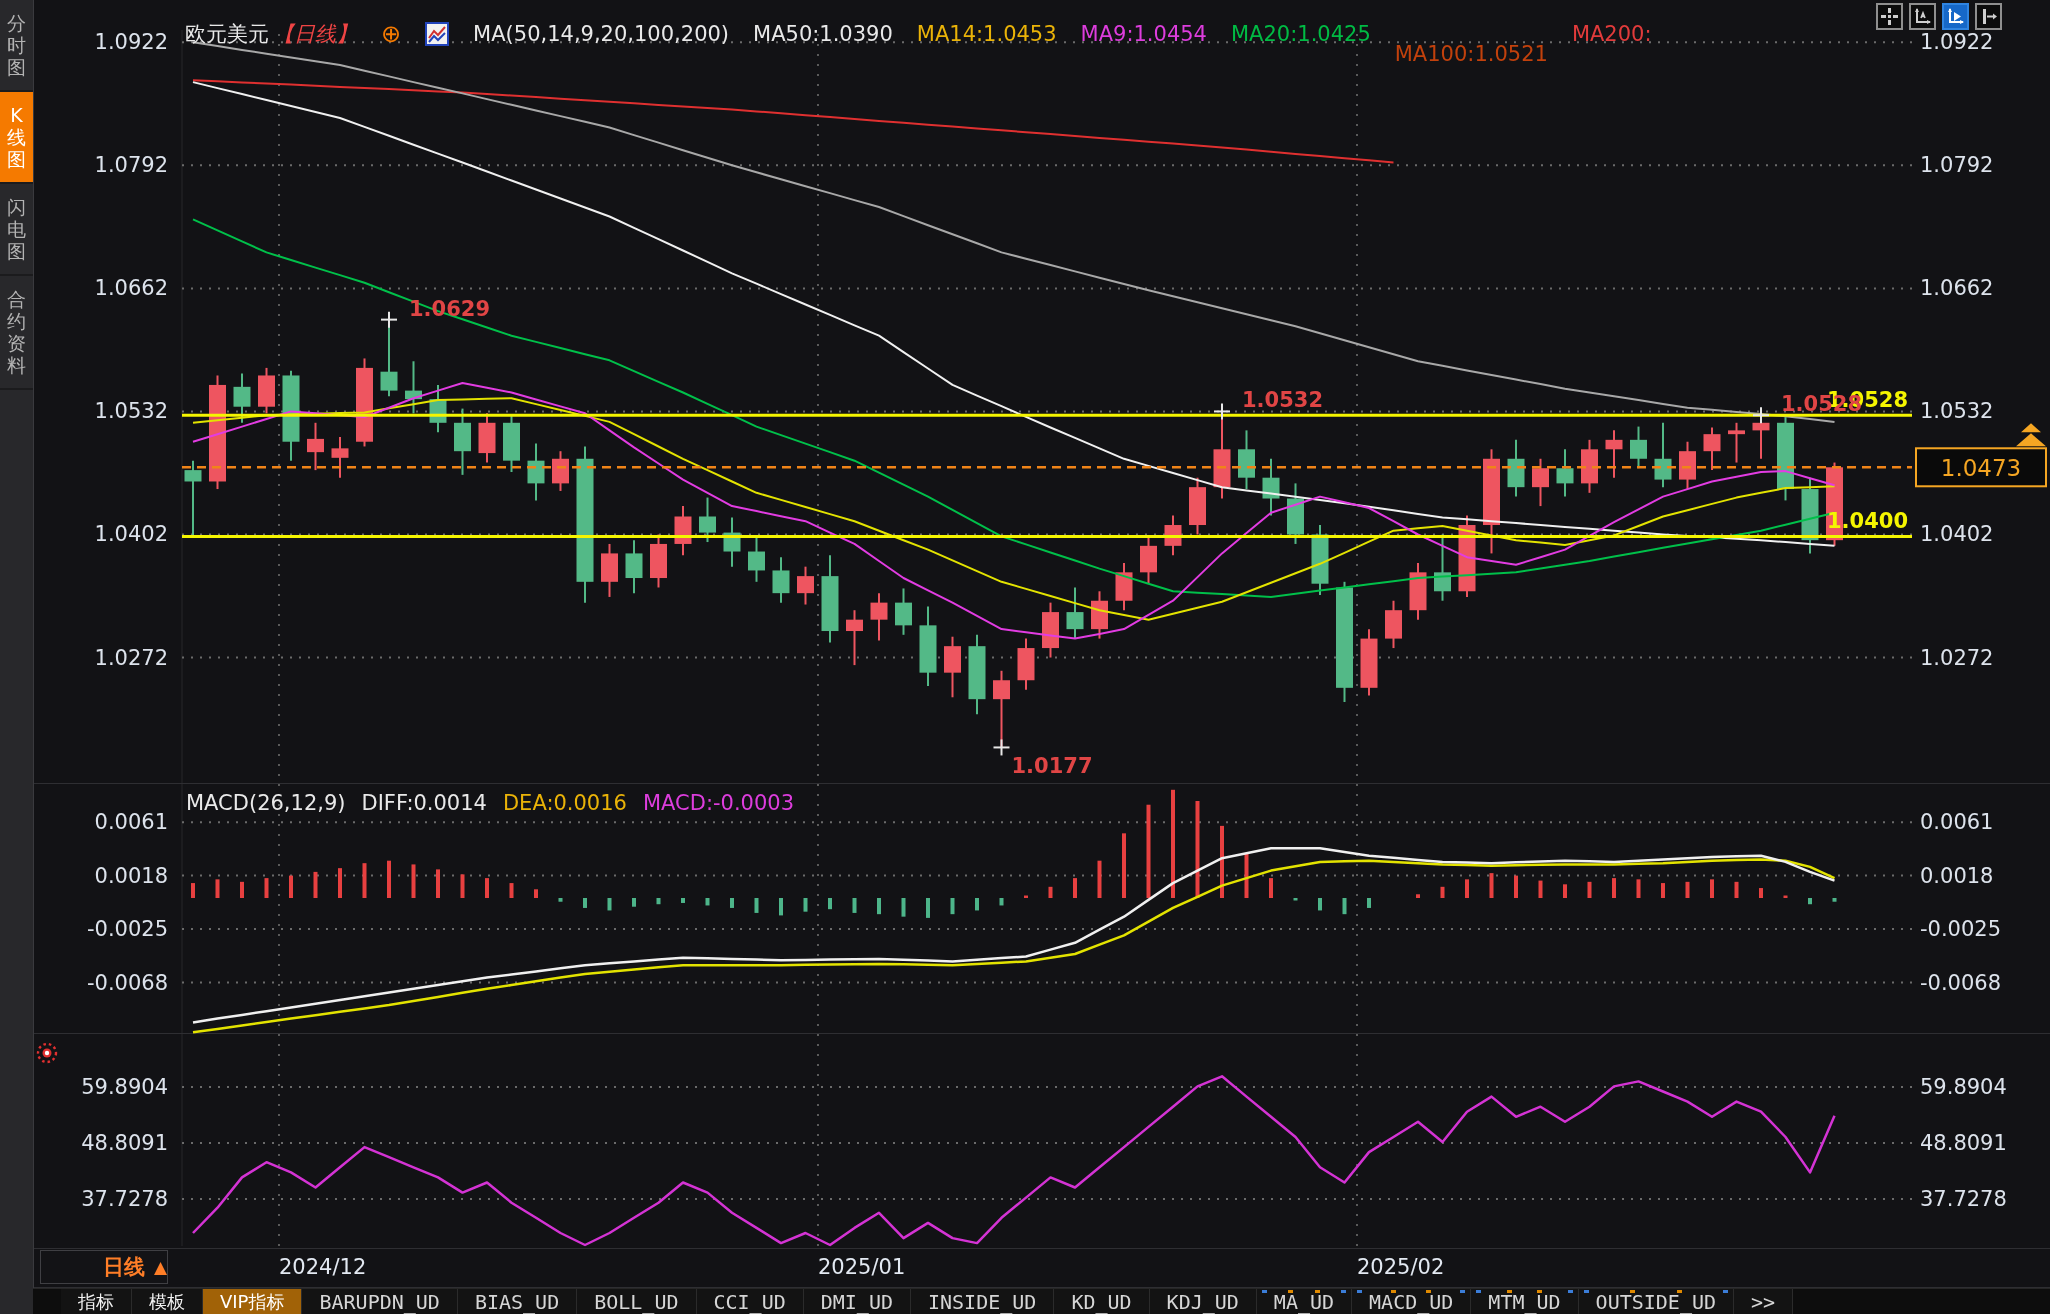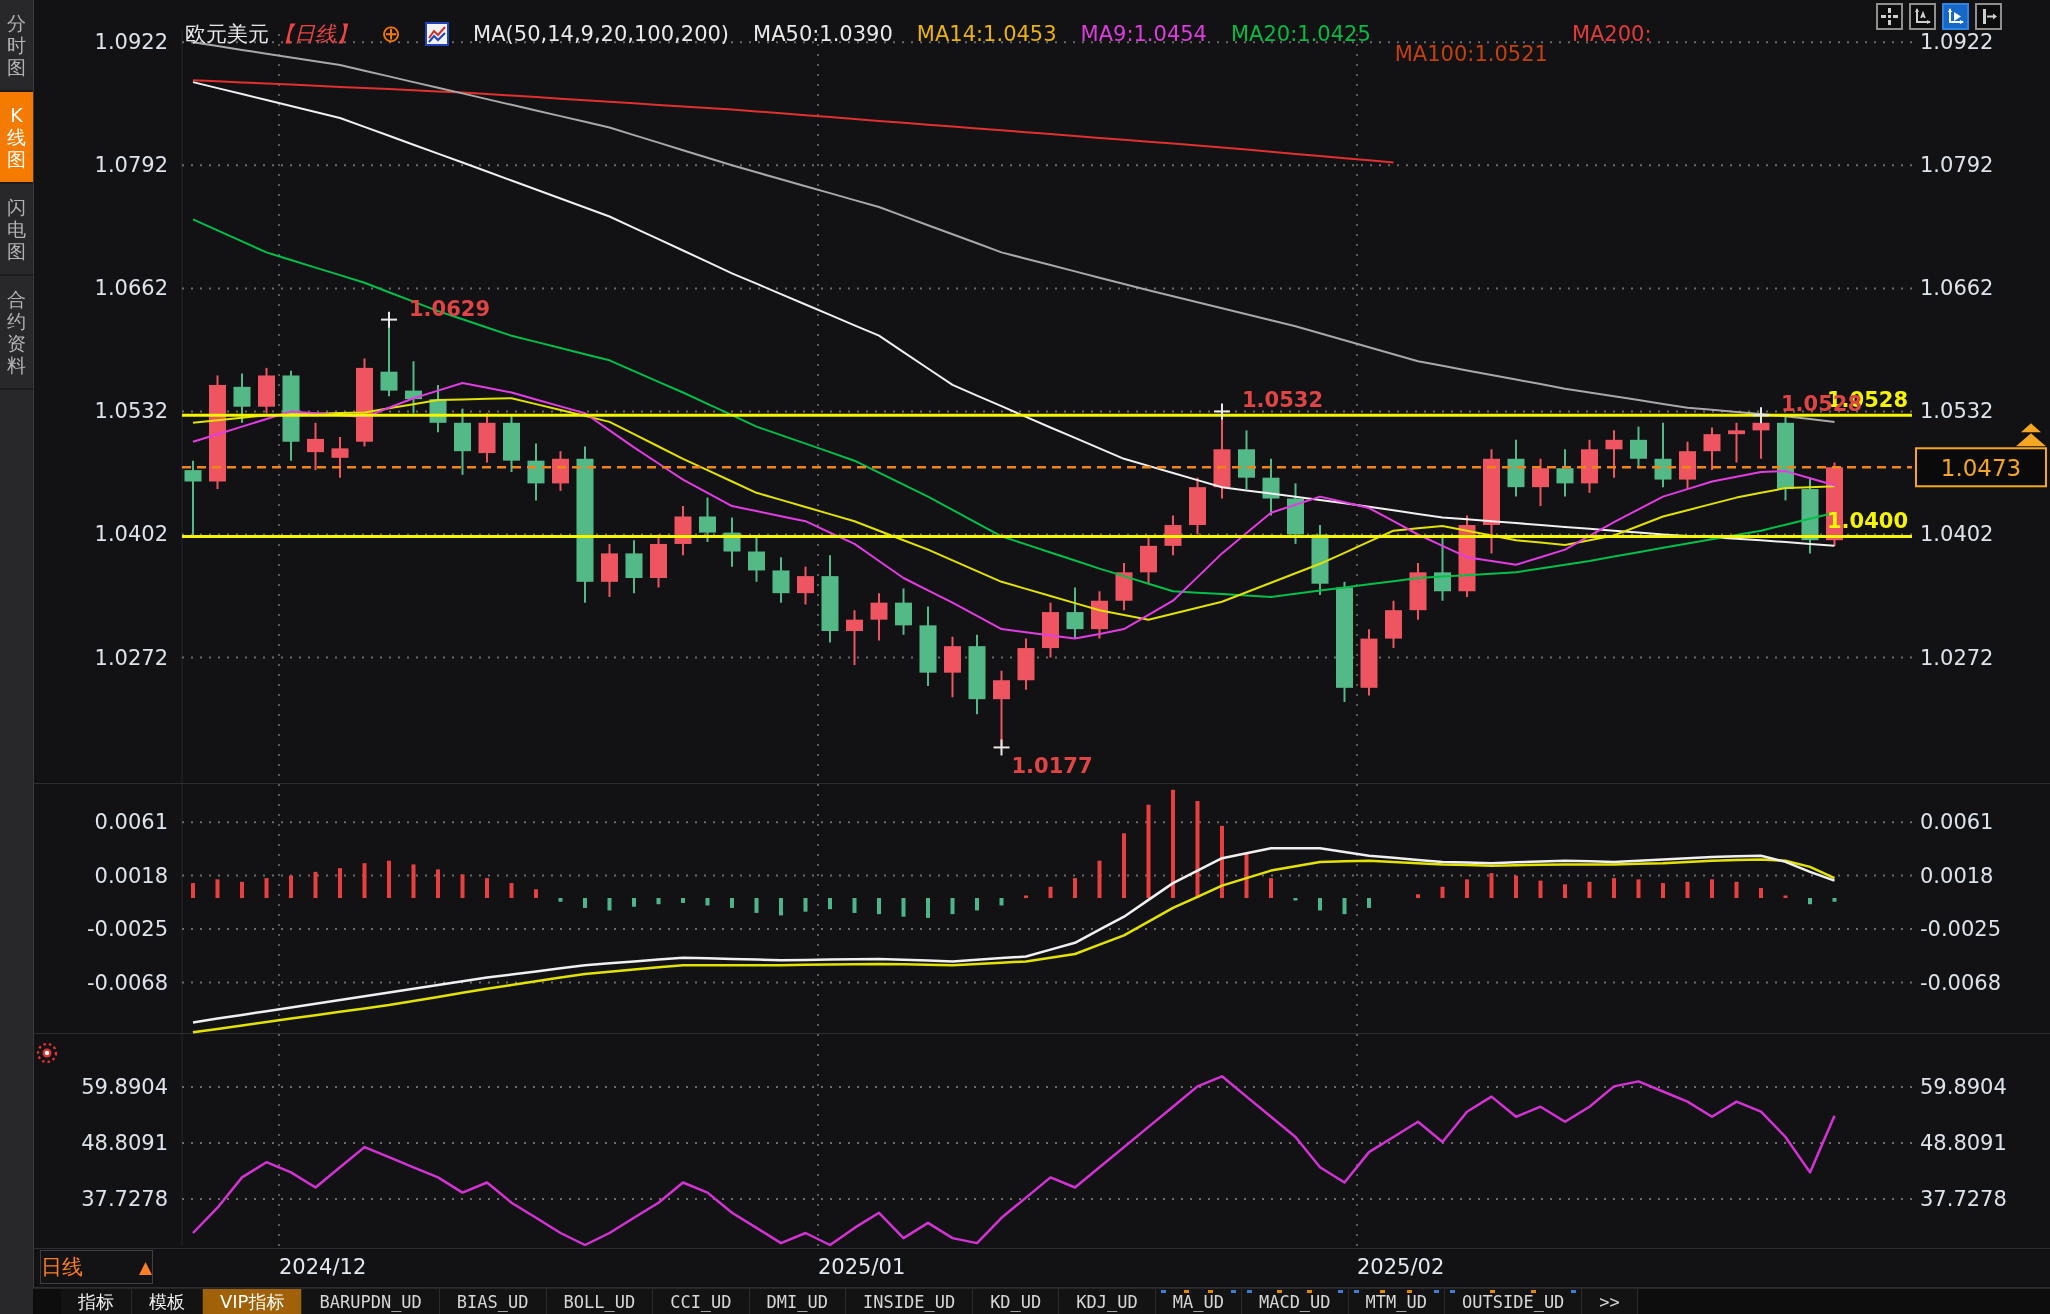--- a/index.html
+++ b/index.html
@@ -19,30 +19,30 @@
   .c-white{color:#e9e9e9;} .c-orange{color:#ef4444;font-style:italic;} .c-yellow{color:#eab308;}
   .c-magenta{color:#dd3ddd;} .c-green{color:#00bb44;} .c-gray{color:#c2410c;margin-top:40px;}
   .c-red{color:#e23b3b;}
   .plus-icon{color:#f57a00;font-size:24px;line-height:20px;}
   
   .toolbar{position:absolute;top:3px;left:1876px;display:flex;gap:6px;z-index:6;}
   .tool-btn{width:27px;height:27px;box-sizing:border-box;border:2px solid #8f8f8f;background:#0c0c0c;
             display:flex;align-items:center;justify-content:center;cursor:pointer;}
   .tool-btn.active{border-color:#2f84e0;background:#1668c8;}
   
-  .period-cell{position:absolute;left:40px;top:1250px;width:113px;height:34px;box-sizing:border-box;
+  .period-cell{position:absolute;left:40px;top:1250px;width:128px;height:34px;box-sizing:border-box;
                border:1px solid #3f3f43;background:#131316;display:flex;align-items:center;
-               justify-content:space-between;gap:9px;color:#ff7e27;font-size:21px;font-weight:normal;
+               justify-content:flex-end;gap:9px;color:#ff7e27;font-size:21px;font-weight:bold;
                z-index:4;cursor:pointer;}
   .period-cell .arrow{font-size:17px;}
   
   .tabbar{position:absolute;left:33px;right:0;top:1288px;height:26px;background:#0d0d0d;
           display:flex;align-items:stretch;border-top:1px solid #262626;z-index:5;padding-left:28px;}
   .tab{position:relative;display:flex;align-items:center;justify-content:center;padding:0 17px;
-       color:#d6d6d6;font-family:"DejaVu Sans Mono","Liberation Mono",monospace;font-size:17px;
+       color:#d6d6d6;font-family:"DejaVu Sans Mono","Liberation Mono",monospace;font-size:20px;
        border-right:1px solid #2b2b2b;background:#131313;cursor:pointer;}
   .tab.cn{font-family:"DejaVu Sans","Liberation Sans",sans-serif;font-size:18px;color:#f2f2f2;}
   .tab.active{background:#a16207;color:#ffffff;}
   .tab .dotrow{position:absolute;top:1px;left:5px;right:5px;display:flex;justify-content:space-between;}
   .tab .dotrow i{width:5px;height:3px;display:block;}
   
   .rsi-icon{position:absolute;left:34px;top:1040px;z-index:4;}
 </style>
 </head>
 <body>
@@ -407,20 +407,26 @@
     </div>
     <div class="tool-btn">
       <svg width="19" height="19" viewBox="0 0 19 19">
         <rect x="4" y="2" width="3" height="15" fill="#cfcfcf"></rect>
         <path d="M8 9.5h7" stroke="#cfcfcf" stroke-width="2"></path>
         <path d="M18 9.5l-4-3v6z" fill="#cfcfcf"></path>
       </svg>
     </div>
   </div>
 
+  <div class="legend" style="left:186px;top:791px;">
+    <span class="c-white">MACD(26,12,9)</span>
+    <span class="c-white">DIFF:0.0014</span>
+    <span class="c-yellow">DEA:0.0016</span>
+    <span class="c-magenta">MACD:-0.0003</span>
+  </div>
 
   <span class="rsi-icon">
     <svg width="26" height="26" viewBox="0 0 26 26">
       <circle cx="13" cy="13" r="9" fill="none" stroke="#e03030" stroke-width="2.4" stroke-dasharray="2.5 3"></circle>
       <circle cx="13" cy="13" r="4.5" fill="#e03030"></circle>
       <circle cx="13" cy="13" r="2.2" fill="#ffffff"></circle>
     </svg>
   </span>
 
   <div class="period-cell">

